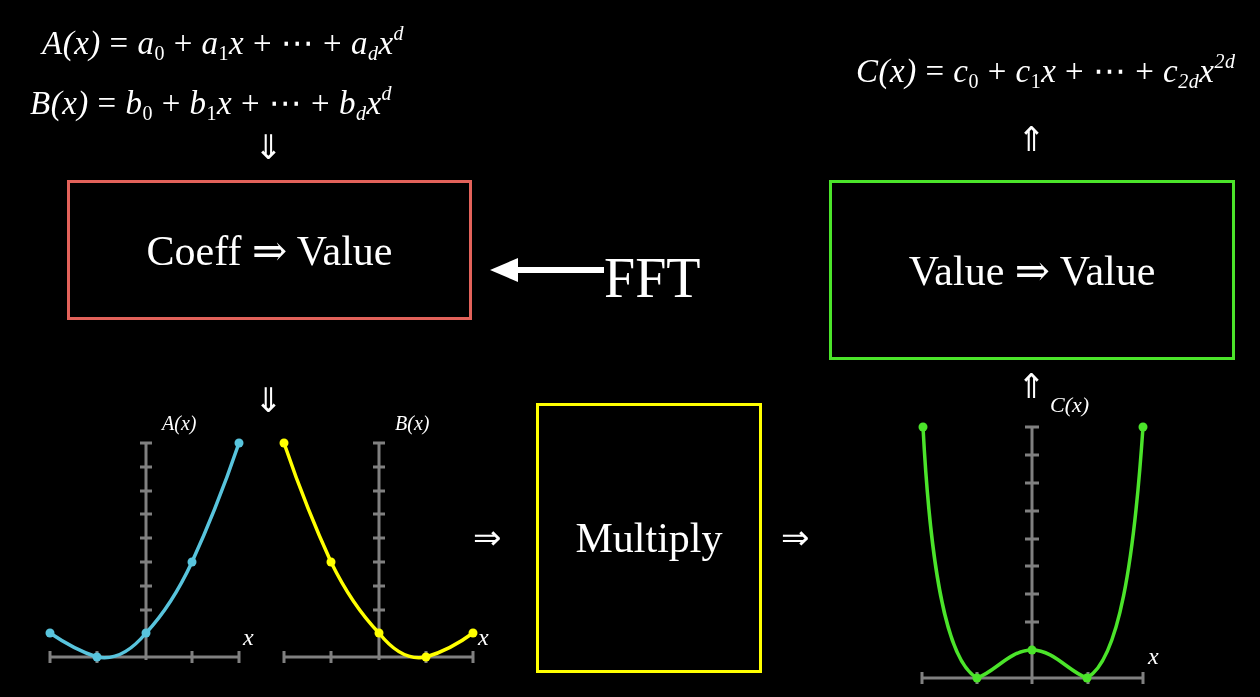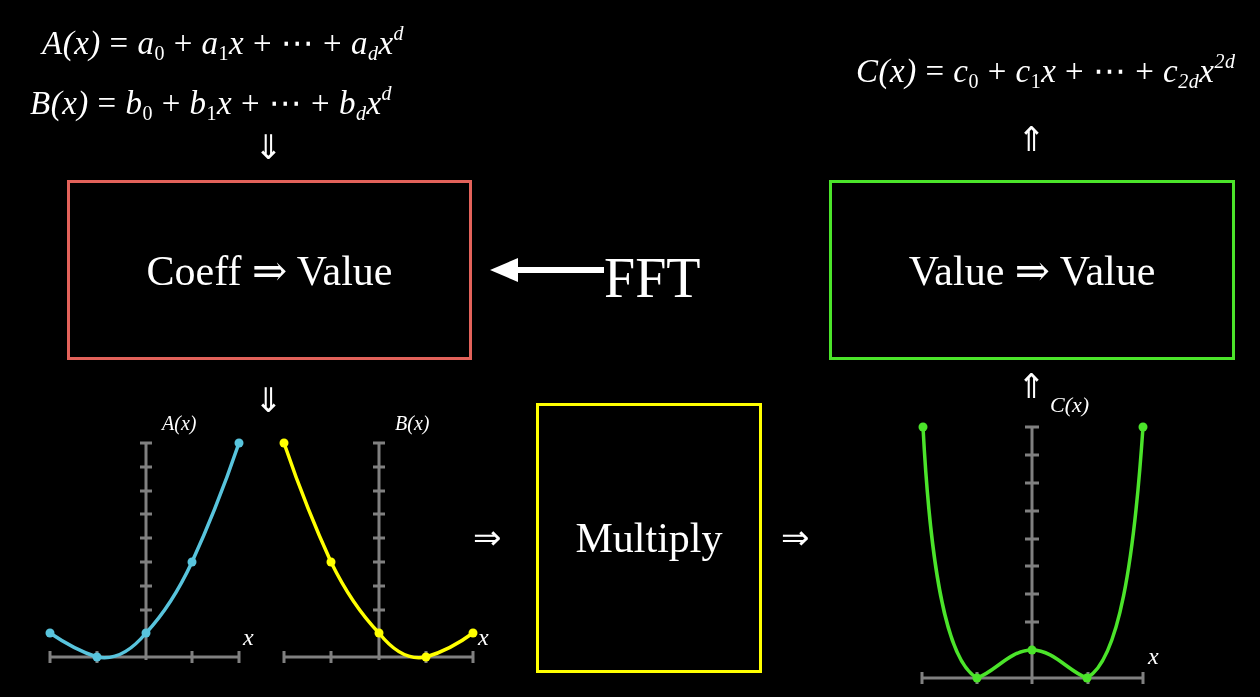--- a/index.html
+++ b/index.html
@@ -57,21 +57,21 @@
   <i>c</i><sub><i>2d</i></sub><i>x</i><sup><i>2d</i></sup>
 </div>
 
 <div class="abs arrow" style="left:254px; top:130px;">⇓</div>
 <div class="abs arrow" style="left:1017px; top:122px;">⇑</div>
 <div class="abs arrow" style="left:254px; top:383px;">⇓</div>
 <div class="abs arrow" style="left:1017px; top:369px;">⇑</div>
 <div class="abs arrow" style="left:473px; top:520px;">⇒</div>
 <div class="abs arrow" style="left:781px; top:520px;">⇒</div>
 
-<div class="box" style="left:67px; top:180px; width:405px; height:180px; border-color:#e3625a;">
+<div class="box" style="left:67px; top:180px; width:405px; height:140px; border-color:#e3625a;">
   <span>Coeff ⇒ Value</span>
 </div>
 <div class="box" style="left:829px; top:180px; width:406px; height:180px; border-color:#4be42a;">
   <span>Value ⇒ Value</span>
 </div>
 <div class="box" style="left:536px; top:403px; width:226px; height:270px; border-color:#ffff00;">
   <span>Multiply</span>
 </div>
 
 <svg class="abs" width="120" height="40" style="left:488px; top:250px;">

